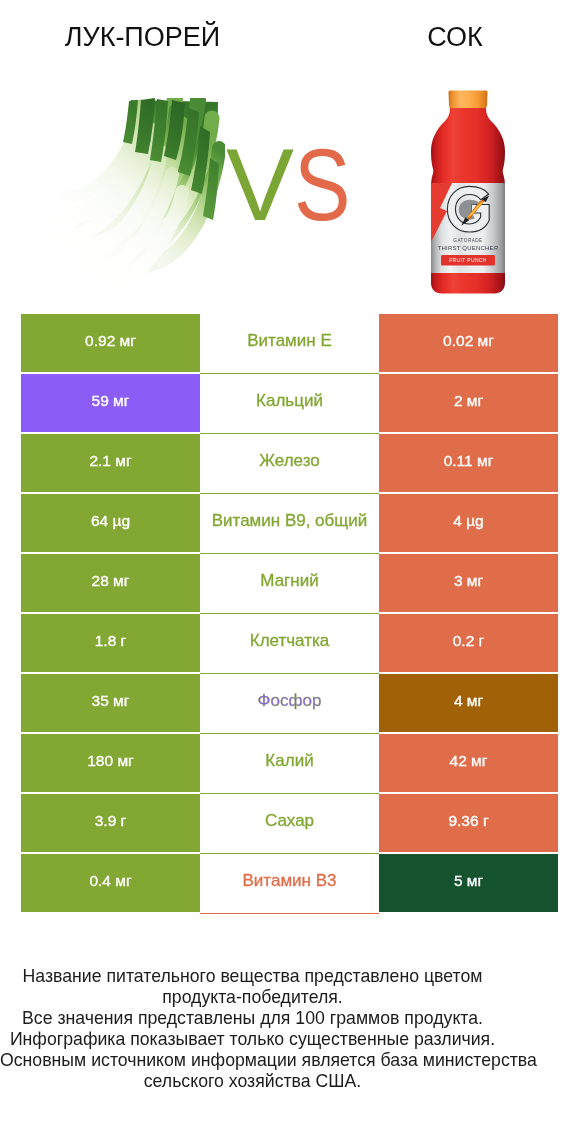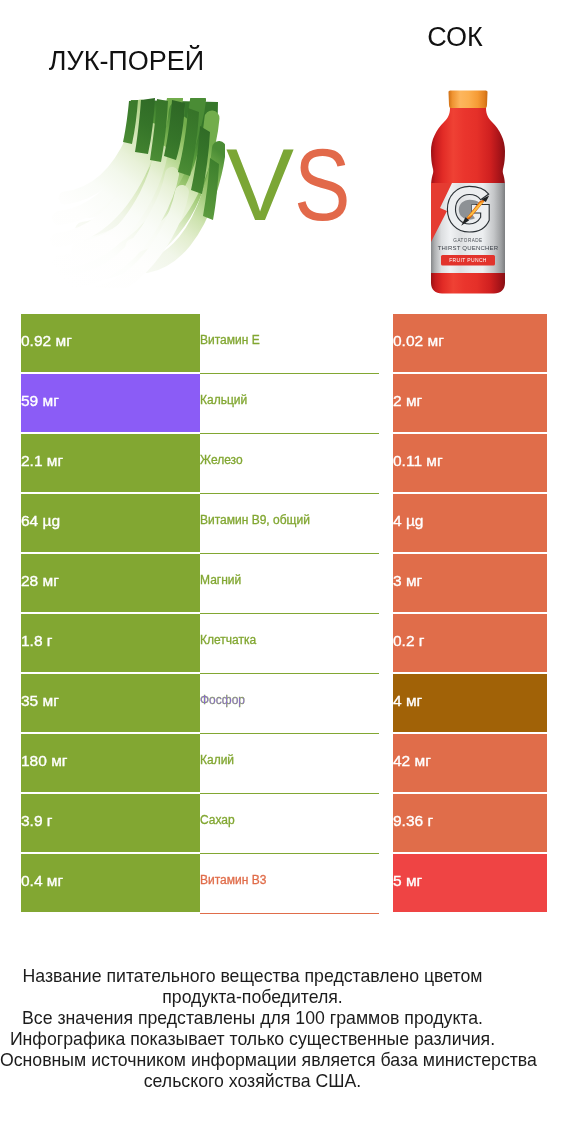--- a/index.html
+++ b/index.html
@@ -4,41 +4,41 @@
 <title>food comparison infographic</title>
 <style>
   html,body{margin:0;padding:0;}
   body{width:580px;height:1144px;background:#ffffff;
        font-family:"Liberation Sans",sans-serif;overflow:hidden;}
   .page{position:relative;width:580px;height:1144px;background:#fff;overflow:hidden;}
 
   
   .title{position:absolute;top:24px;font-size:27px;color:#111111;
          text-align:center;font-weight:400;letter-spacing:0px;line-height:27px;white-space:nowrap;}
-  .title.left{left:0;width:253px;margin-top:24px;}
+  .title.left{left:16px;width:253px;}
   .title.right{left:290px;width:330px;}
 
   .vs{position:absolute;left:226px;top:134px;font-size:102px;line-height:1;
       letter-spacing:0px;white-space:nowrap;}
   .vs .v{color:#7BA635;}
   .vs .s{color:#E2694A;display:inline-block;transform:scaleX(0.83);transform-origin:left center;margin-left:0px;}
 
   .leek{position:absolute;left:45px;top:98px;width:180px;height:190px;}
   .bottle{position:absolute;left:428px;top:90px;width:80px;height:206px;}
 
   
   .tbl{position:absolute;left:21px;top:314px;width:537px;}
   .row{position:relative;height:60px;}
-  .cell{position:absolute;top:0;height:58px;line-height:53px;text-align:left;
+  .cell{position:absolute;top:0;height:58px;line-height:53px;text-align:center;
         font-size:15.5px;font-weight:normal;box-sizing:border-box;}
   .cL,.cR{-webkit-text-stroke:0.35px #fff;}
-  .cM{font-size:12px;}
+  .cM{font-size:17px;}
   .cL{left:0;width:179px;color:#ffffff;}
   .cM{left:179px;width:179px;height:60px;background:#ffffff;border-bottom:1px solid;}
-  .cR{left:372px;width:154px;color:#ffffff;}
+  .cR{left:358px;width:179px;color:#ffffff;}
 
   
   .foot{position:absolute;left:0;top:966px;width:505px;text-align:center;
         font-size:17.7px;color:#1c1c1c;line-height:21px;}
   .foot div{white-space:nowrap;}
 </style>
 </head>
 <body>
 
 <div class="page">
@@ -271,21 +271,21 @@
         <div class="cell cR" style="background:#E06D4A">42 мг</div>
       </div>
       <div class="row">
         <div class="cell cL" style="background:#82A732">3.9 г</div>
         <div class="cell cM" style="color:#82A732;border-bottom-color:#82A732;-webkit-text-stroke:0.3px #82A732">Сахар</div>
         <div class="cell cR" style="background:#E06D4A">9.36 г</div>
       </div>
       <div class="row">
         <div class="cell cL" style="background:#82A732">0.4 мг</div>
         <div class="cell cM" style="color:#E06D4A;border-bottom-color:#E06D4A;-webkit-text-stroke:0.3px #E06D4A">Витамин B3</div>
-        <div class="cell cR" style="background:#ef4444">5 мг</div>
+        <div class="cell cR" style="background:#14532d">5 мг</div>
       </div>
     </div>
   <div class="foot" id="foot">
       <div>Название питательного вещества представлено цветом</div>
       <div>продукта-победителя.</div>
       <div>Все значения представлены для 100 граммов продукта.</div>
       <div>Инфографика показывает только существенные различия.</div>
       <div>Основным источником информации является база министерства</div>
       <div>сельского хозяйства США.</div>
     </div>

